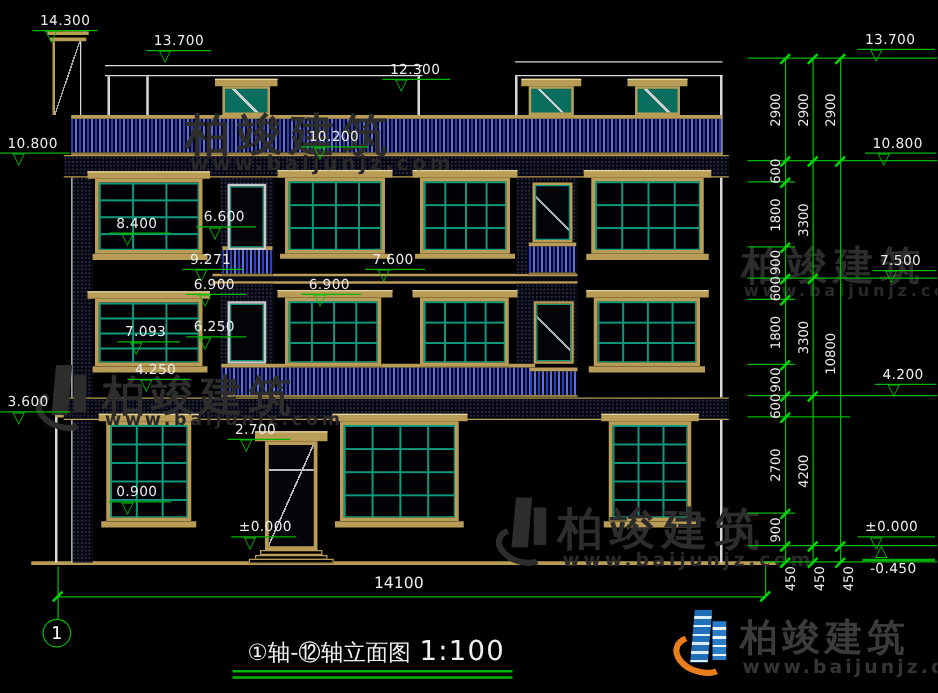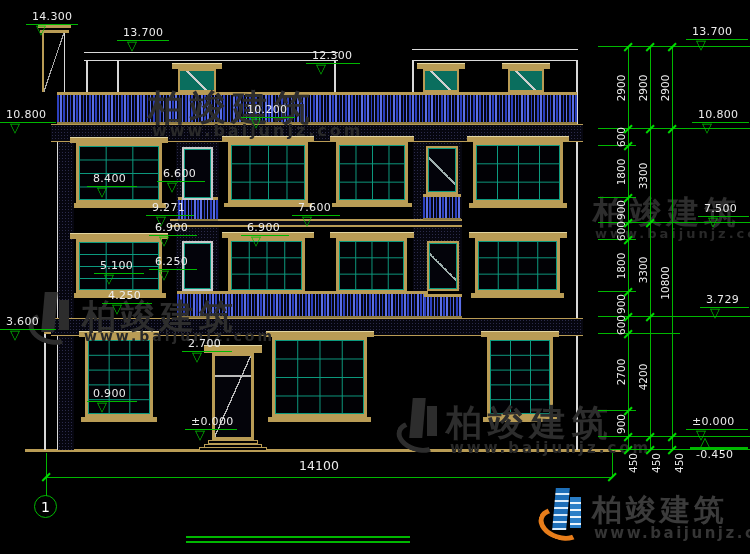--- a/index.html
+++ b/index.html
@@ -265,21 +265,21 @@
     <span class="t">6.900</span>
     <span class="l" style="width:48px"></span>
     <span class="v">▽</span>
   </div>
   <div class="mk" style="left:292px;top:202px">
     <span class="t">7.600</span>
     <span class="l" style="width:48px"></span>
     <span class="v">▽</span>
   </div>
   <div class="mk" style="left:94px;top:260px">
-    <span class="t">5.100</span>
+    <span class="t">7.093</span>
     <span class="l" style="width:50px"></span>
     <span class="v">▽</span>
   </div>
   <div class="mk" style="left:149px;top:256px">
     <span class="t">6.250</span>
     <span class="l" style="width:48px"></span>
     <span class="v">▽</span>
   </div>
   <div class="mk" style="left:102px;top:290px">
     <span class="t">4.250</span>
@@ -316,21 +316,21 @@
     <span class="t">10.800</span>
     <span class="l" style="width:57px"></span>
     <span class="v">▽</span>
   </div>
   <div class="mk" style="left:698px;top:203px">
     <span class="t">7.500</span>
     <span class="l" style="width:51px"></span>
     <span class="v">▽</span>
   </div>
   <div class="mk" style="left:700px;top:294px">
-    <span class="t">3.729</span>
+    <span class="t">4.200</span>
     <span class="l" style="width:49px"></span>
     <span class="v">▽</span>
   </div>
   <div class="mk" style="left:686px;top:416px">
     <span class="t">±0.000</span>
     <span class="l" style="width:62px"></span>
     <span class="v">▽</span>
   </div>
   <div class="mk" style="left:690px;top:437px">
     <span class="v" style="margin-left:10px">△</span>
@@ -341,20 +341,23 @@
   <div class="gl" style="left:46px;top:477px;width:566px;height:1.4px"></div>
   <div class="tk" style="left:46px;top:477px"></div>
   <div class="tk" style="left:612px;top:477px"></div>
   <div class="gl" style="left:46px;top:453px;width:1.4px;height:43px"></div>
   <div class="gl" style="left:612px;top:453px;width:1.4px;height:24px"></div>
   <div class="w" style="left:284px;top:458px;width:70px;text-align:center;color:#ececec;font-size:12.5px;z-index:32">14100</div>
   <div class="bub" style="left:34px;top:495px">
     <span>1</span>
   </div>
 
+  <div class="titlebox">
+    <span class="t1">①轴-⑫轴立面图</span><span class="t2">1:100</span>
+  </div>
   <div class="gl" style="left:186px;top:536px;width:224px;height:2.2px"></div>
   <div class="gl" style="left:186px;top:540.5px;width:224px;height:2.2px"></div>
 
   <div class="wmtxt" style="left:148px;top:84px;font-size:36px;letter-spacing:6px">柏竣建筑</div>
   <div class="wmurl" style="left:152px;top:121px;font-size:16px">www.baijunjz.com</div>
   <div class="wmtxt" style="left:593px;top:191px;font-size:32px;letter-spacing:5px">柏竣建筑</div>
   <div class="wmurl" style="left:595px;top:226px;font-size:13px">www.baijunjz.com</div>
   <div class="wmicon" style="left:28px;top:290px;width:52px;height:54px">
     <span class="c"></span>
     <span class="b1"></span>

